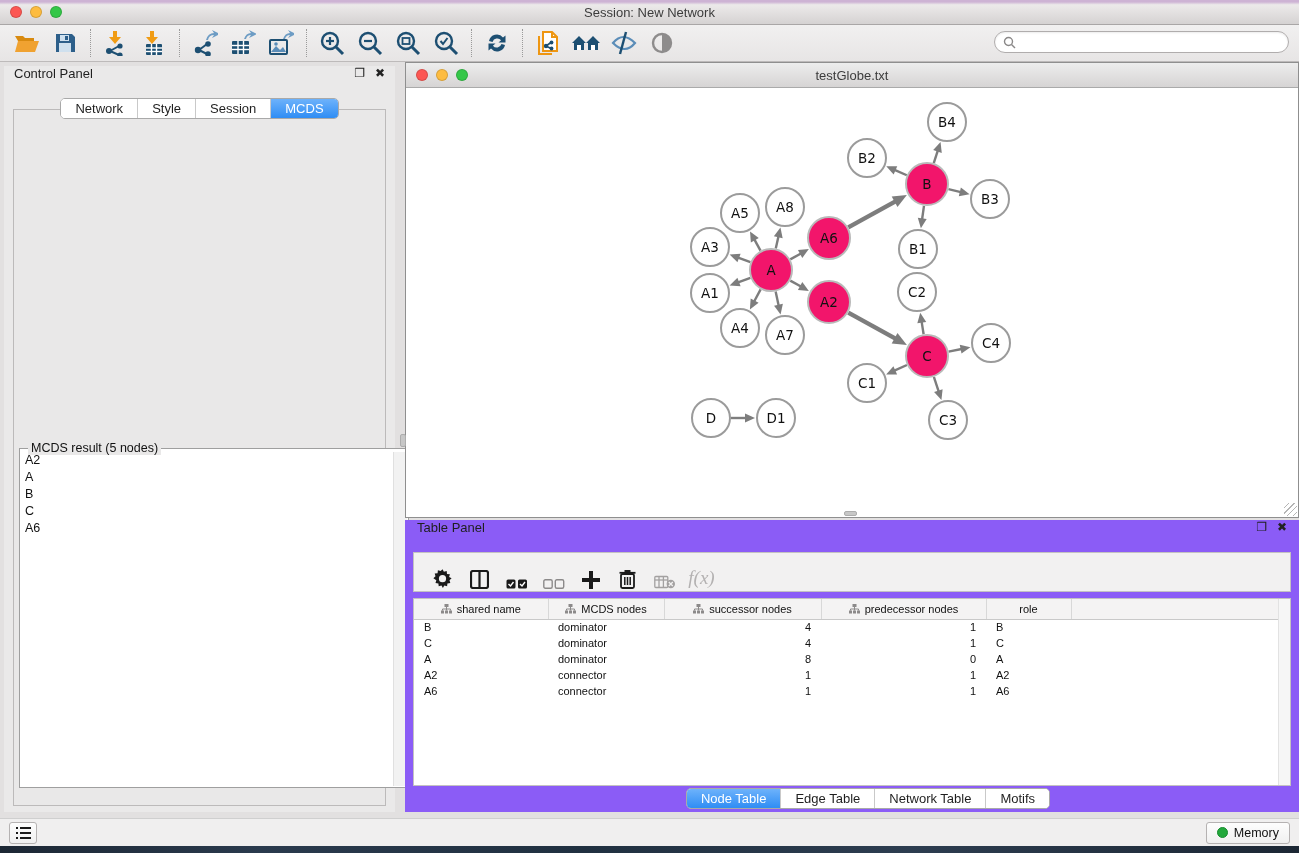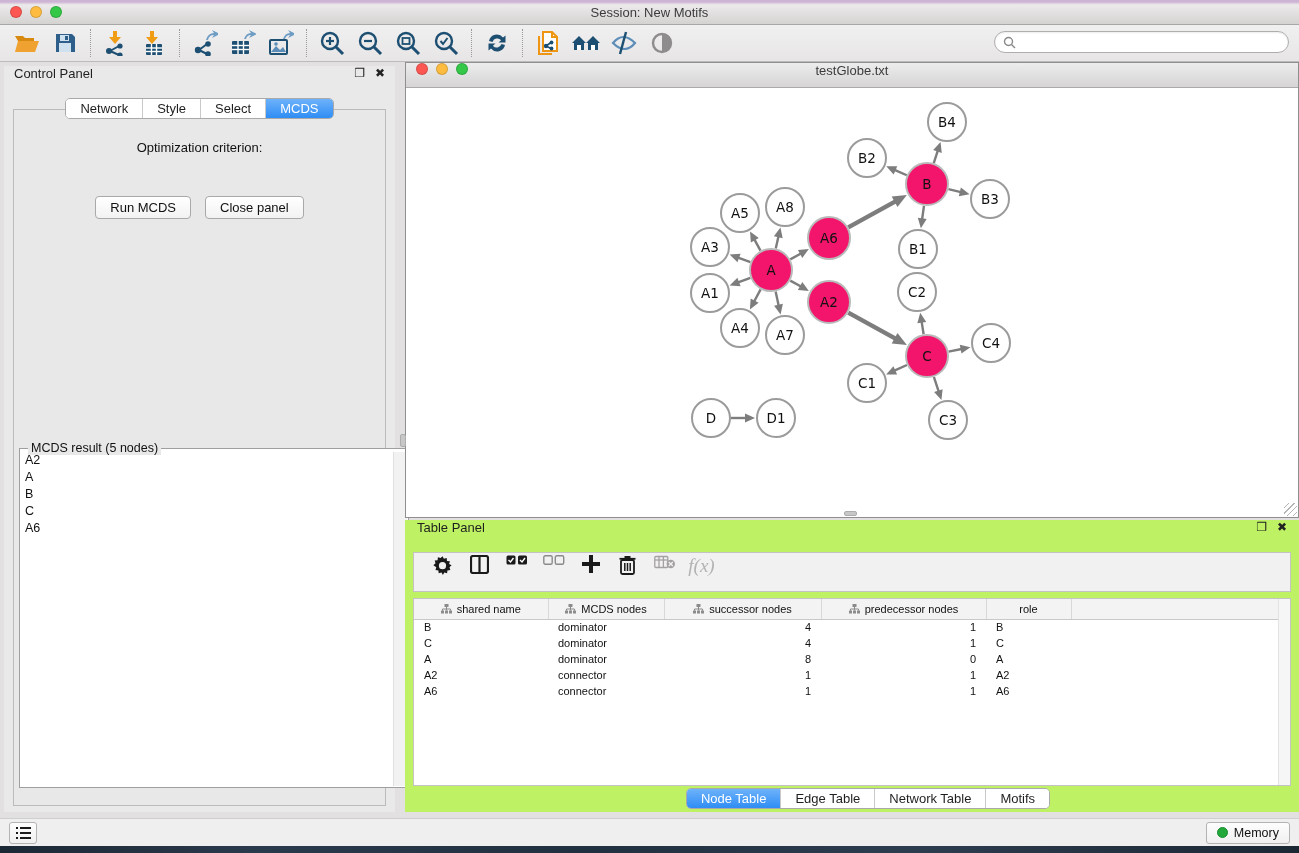--- a/index.html
+++ b/index.html
@@ -49,32 +49,32 @@
   .btn { background:linear-gradient(#ffffff,#f3f2f2); border:1px solid #a9a9a9; border-radius:4px; font-size:13px; color:#111; padding:3px 14px; height:23px; display:inline-flex; align-items:center; }
   .cp-buttons { position:absolute; left:0; top:86px; width:100%; display:flex; justify-content:center; gap:14px; }
   .groupbox { position:absolute; left:5px; top:338px; width:390px; height:340px; border:1px solid #9f9f9f; background:#fff; }
   .groupbox .gb-label { position:absolute; left:8px; top:-8px; background:#e9e8e8; font-size:12.5px; padding:0 3px; color:#111; }
   .gb-list { position:absolute; left:1px; top:3px; right:15px; bottom:1px; overflow:hidden; font-size:12.5px; color:#111; }
   .gb-list div { padding:1px 4px; line-height:15px; }
   .gb-scroll { position:absolute; right:1px; top:3px; width:14px; bottom:1px; background:#f2f2f2; border-left:1px solid #e0e0e0; }
 
   
   .netwin { left:405px; top:62px; width:894px; height:456px; border:1px solid #8f8f8f; background:#fff; }
-  .net-titlebar { height:25px; background:linear-gradient(#ededed,#d6d4d4); border-bottom:1px solid #aaa; display:flex; position:relative; }
+  .net-titlebar { height:25px; background:linear-gradient(#ededed,#d6d4d4); border-bottom:1px solid #aaa; display:flex; align-items:center; position:relative; }
   .net-titlebar .title { position:absolute; left:0; right:0; text-align:center; font-size:13px; color:#3c3c3c; }
   .net-canvas { position:absolute; left:0; top:26px; right:0; bottom:0; background:#fff; }
   .resize-grip { position:absolute; right:1px; bottom:1px; width:13px; height:13px;
     background:repeating-linear-gradient(135deg, transparent 0 3px, #b5b5b5 3px 4px); }
   .mini-thumb { background:#c7c7c7; border:1px solid #adadad; border-radius:2px; }
 
   
-  .table-panel { left:405px; top:520px; width:894px; height:292px; background:#bef264; }
+  .table-panel { left:405px; top:520px; width:894px; height:292px; background:#8b5cf6; }
   .tp-header { height:26px; padding:0 12px; }
   .tp-toolbar { position:absolute; left:8px; top:32px; width:878px; height:40px; background:#f2f1f1; border:1px solid #c4c2c2; display:flex; align-items:center; padding:0 10px; gap:0; }
-  .tp-tool { width:37px; height:34px; display:flex; align-items:flex-start; justify-content:center; }
+  .tp-tool { width:37px; height:34px; display:flex; align-items:flex-end; justify-content:center; }
   .tp-table-wrap { position:absolute; left:8px; top:78px; width:878px; height:188px; background:#fff; border:1px solid #c4c2c2; overflow:hidden; }
   table.nodetable { border-collapse:collapse; table-layout:fixed; width:866px; font-size:11px; color:#111; }
   table.nodetable th { background:#f4f3f3; border-right:1px solid #d8d8d8; border-bottom:1px solid #c9c9c9; font-weight:normal; height:20px; font-size:11px; position:relative; }
   table.nodetable th .hwrap { display:flex; align-items:center; justify-content:center; gap:5px; }
   table.nodetable td { height:16px; padding:0 10px; white-space:nowrap; }
   td.num { text-align:right; padding-right:14px; }
   .tp-vscroll { position:absolute; right:0; top:0; width:12px; height:100%; background:#f6f6f6; border-left:1px solid #e2e2e2; }
   .tp-tabs { position:absolute; left:16px; top:268px; width:100%; display:flex; justify-content:center; }
 
   
@@ -90,21 +90,21 @@
 </style>
 </head>
 <body>
 
 <div class="abs titlebar">
   <div class="traffic">
     <div class="light red"></div>
     <div class="light yellow"></div>
     <div class="light green"></div>
   </div>
-  <div class="title">Session: New Motifs</div>
+  <div class="title">Session: New Network</div>
 </div>
 
 <div class="abs toolbar">
   <div class="tbtn">
     <span>
         <svg width="26" height="22" viewBox="0 0 26 22">
           <path d="M1 4 h8 l2 2 h9 v3 H4 z" fill="#d88a10"></path>
           <path d="M4 9 h21 l-4 11 H1 z" fill="#f0a231"></path>
         </svg>
       </span>
@@ -295,30 +295,25 @@
     <span>Control Panel</span>
     <span class="panel-btns">
       <span>❐</span>
       <span>✖</span>
     </span>
   </div>
   <div class="cp-tabs">
     <div class="tabset">
       <div class="tab">Network</div>
       <div class="tab">Style</div>
-      <div class="tab">Select</div>
+      <div class="tab">Session</div>
       <div class="tab active">MCDS</div>
     </div>
   </div>
   <div class="cp-content">
-    <div class="opt-label">Optimization criterion:</div>
-    <div class="cp-buttons">
-      <button class="btn">Run MCDS</button>
-      <button class="btn">Close panel</button>
-    </div>
     <div class="groupbox">
       <span class="gb-label">MCDS result (5 nodes)</span>
       <div class="gb-list">
           <div>A2</div>
           <div>A</div>
           <div>B</div>
           <div>C</div>
           <div>A6</div>
         </div>
       <div class="gb-scroll"></div>

